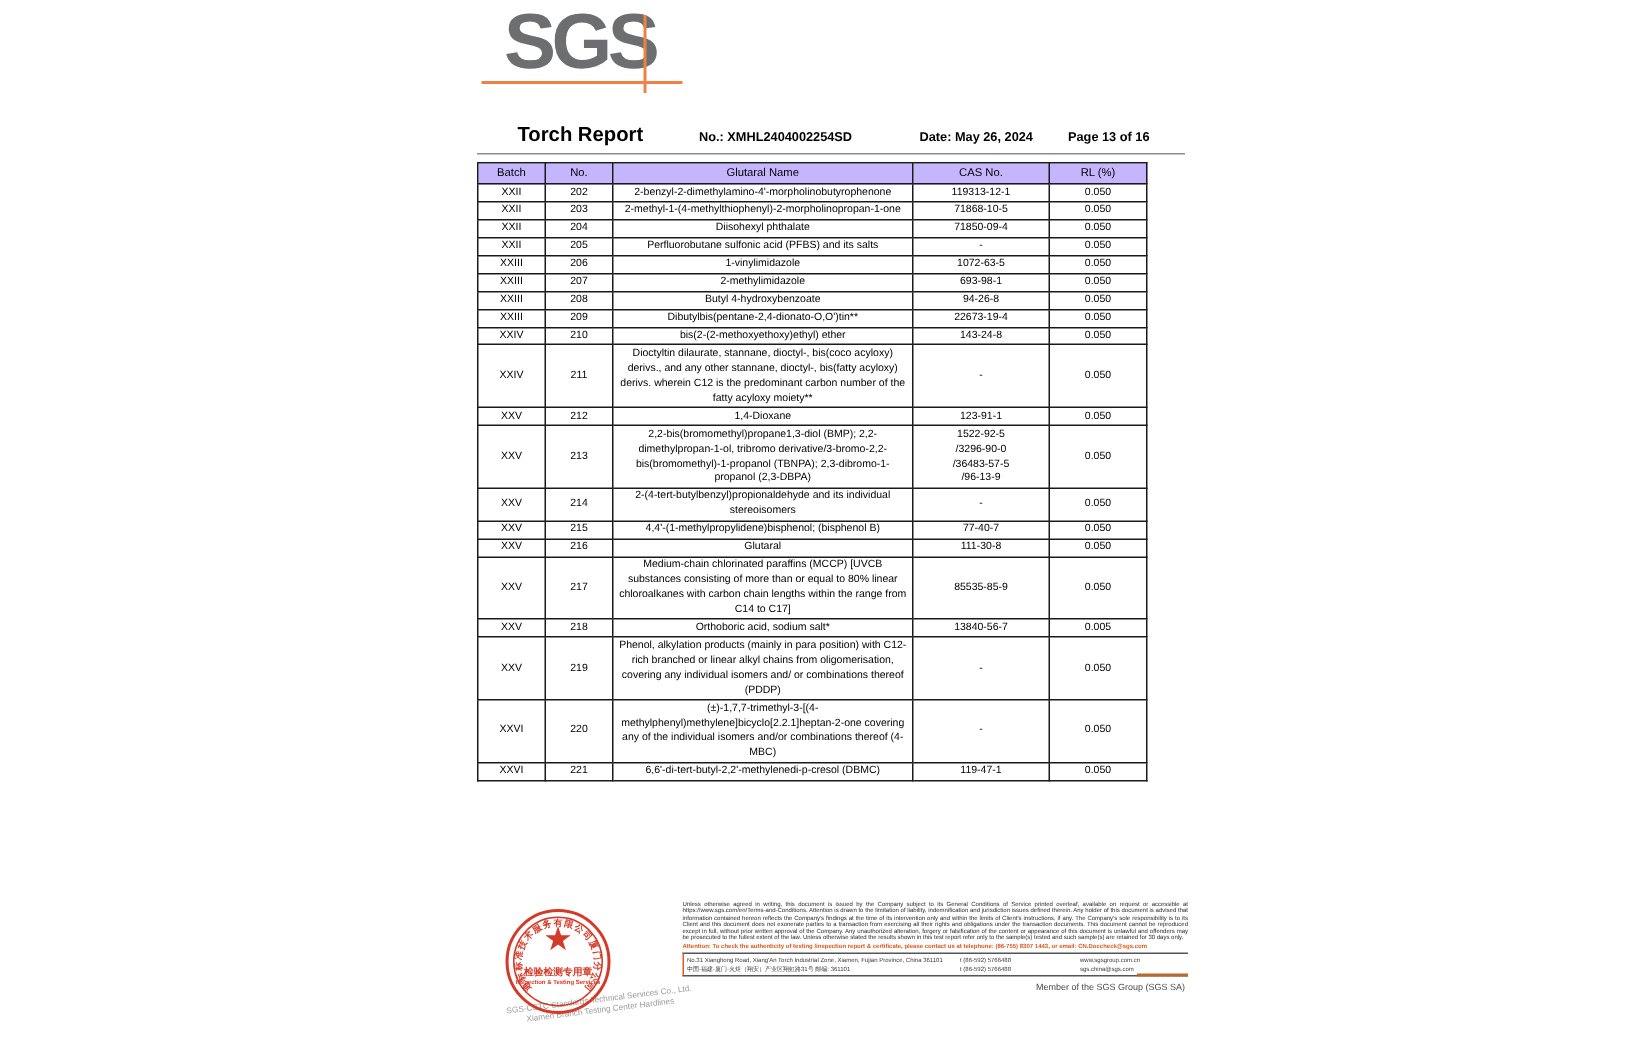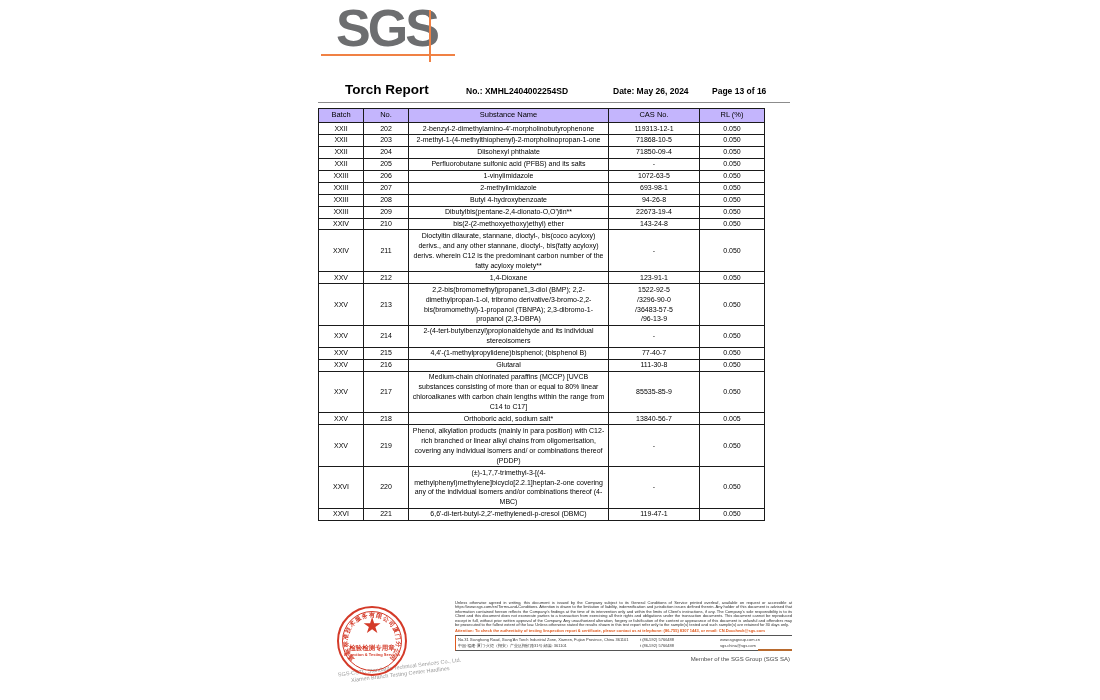--- a/index.html
+++ b/index.html
@@ -77,21 +77,21 @@
         <col style="width:45px">
           <col style="width:45px">
           <col style="width:200px">
         <col style="width:91px">
           <col style="width:65px">
       </colgroup>
       <thead>
         <tr>
             <th>Batch</th>
             <th>No.</th>
-            <th>Substance Name</th>
+            <th>Glutaral Name</th>
             <th>CAS No.</th>
             <th>RL (%)</th>
           </tr>
       </thead>
       <tbody>
           <tr>
             <td>XXII</td>
             <td>202</td>
             <td class="subst">2-benzyl-2-dimethylamino-4'-morpholinobutyrophenone</td>
             <td class="cas">119313-12-1</td>

